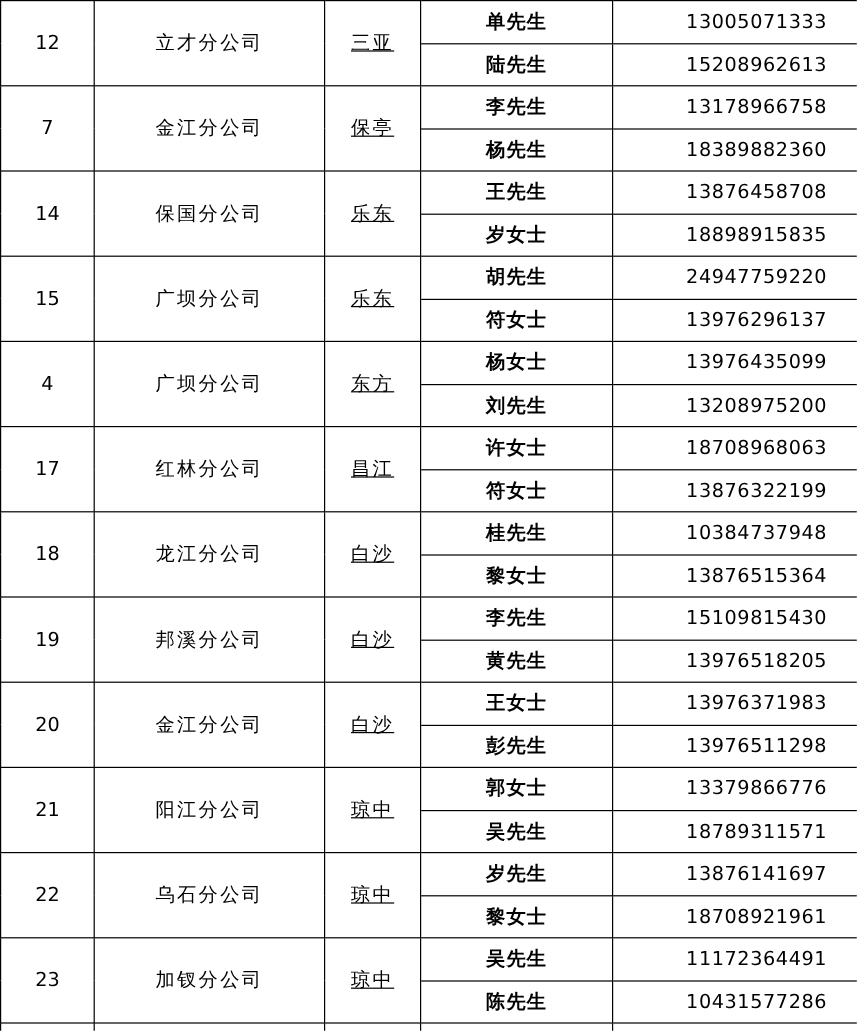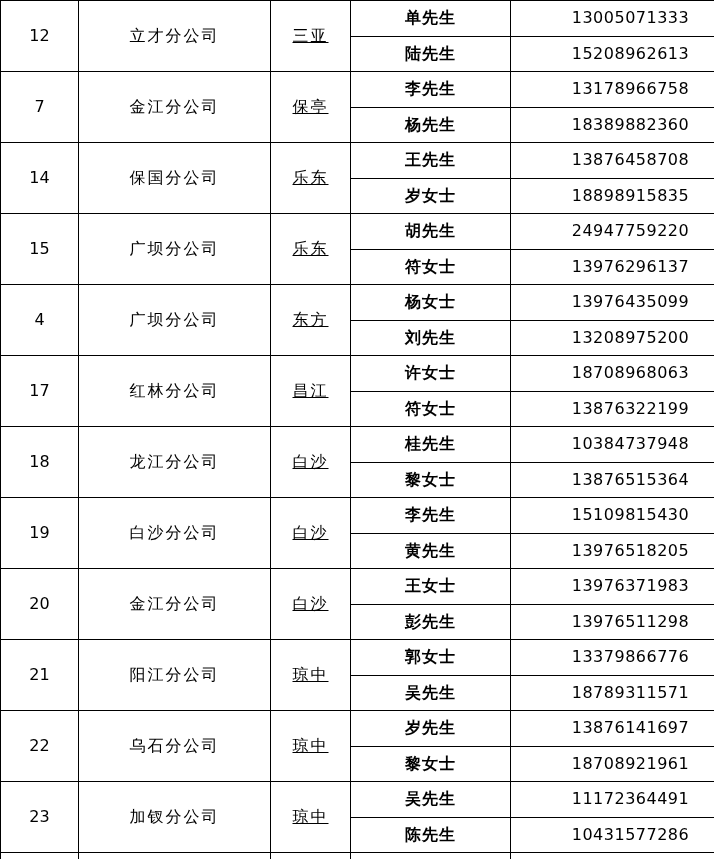--- a/index.html
+++ b/index.html
@@ -147,21 +147,21 @@
           <td class="col-area cn" rowspan="2">白沙</td>
           <td class="col-person cn">桂先生</td>
           <td class="col-phone">10384737948</td>
         </tr>
         <tr>
           <td class="col-person cn">黎女士</td>
           <td class="col-phone">13876515364</td>
         </tr>
         <tr>
           <td class="col-index" rowspan="2">19</td>
-          <td class="col-branch cn" rowspan="2">白沙分公司</td>
+          <td class="col-branch cn" rowspan="2">邦溪分公司</td>
           <td class="col-area cn" rowspan="2">白沙</td>
           <td class="col-person cn">李先生</td>
           <td class="col-phone">15109815430</td>
         </tr>
         <tr>
           <td class="col-person cn">黄先生</td>
           <td class="col-phone">13976518205</td>
         </tr>
         <tr>
           <td class="col-index" rowspan="2">20</td>

